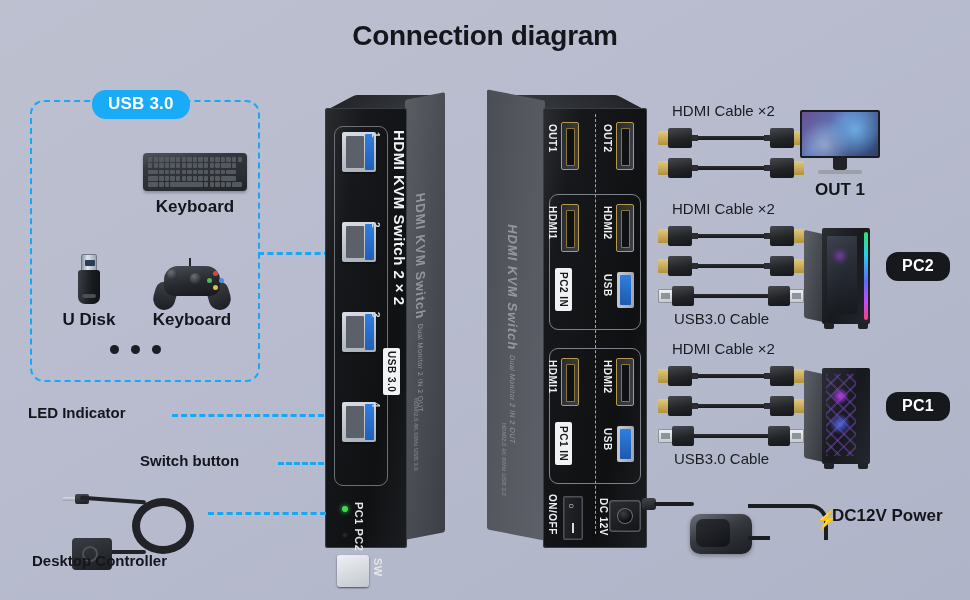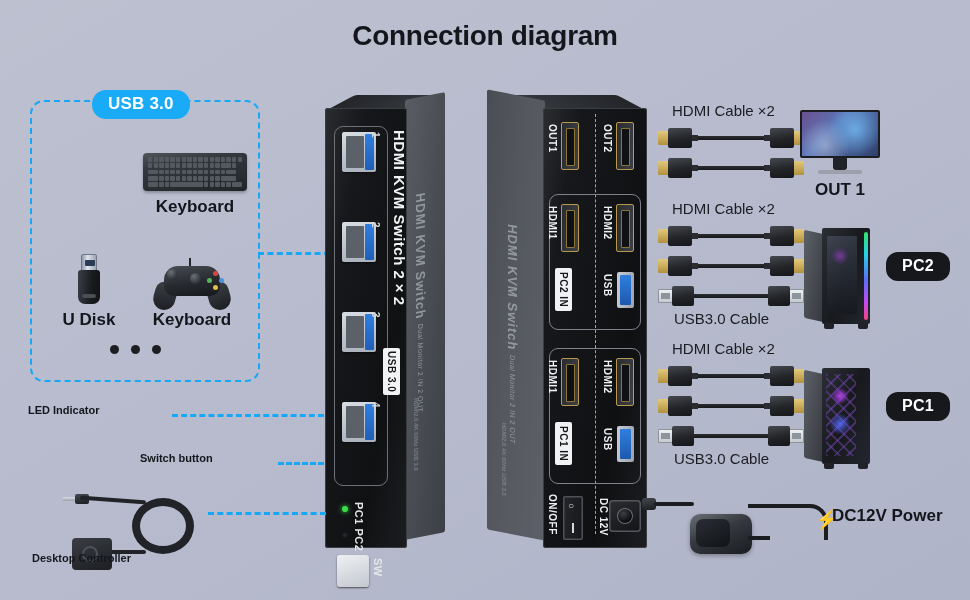--- a/index.html
+++ b/index.html
@@ -365,21 +365,21 @@
                 repeating-linear-gradient(45deg, rgba(130,80,200,.35) 0 2px, transparent 2px 9px);
   }
   .pc-badge {
     position:absolute; background:#16181c; color:#fff;
     font-size:16px; font-weight:bold; padding:5px 16px 6px; border-radius:12px;
     letter-spacing:0.3px;
   }
 
   
   .callout {
-    position:absolute; font-size:11px; font-weight:bold; color:#14161c; white-space:nowrap;
+    position:absolute; font-size:15px; font-weight:bold; color:#14161c; white-space:nowrap;
   }
   
   #dc-art { left:62px; top:480px; width:180px; height:90px; }
   #dc-ring {
     position:absolute; left:70px; top:18px; width:62px; height:56px;
     border: 8px solid #212329; border-radius:50%;
   }
   #dc-lead {
     position:absolute; left:18px; top:18px; width:66px; height:4px;
     background:#212329; border-radius:2px; transform: rotate(4deg);

